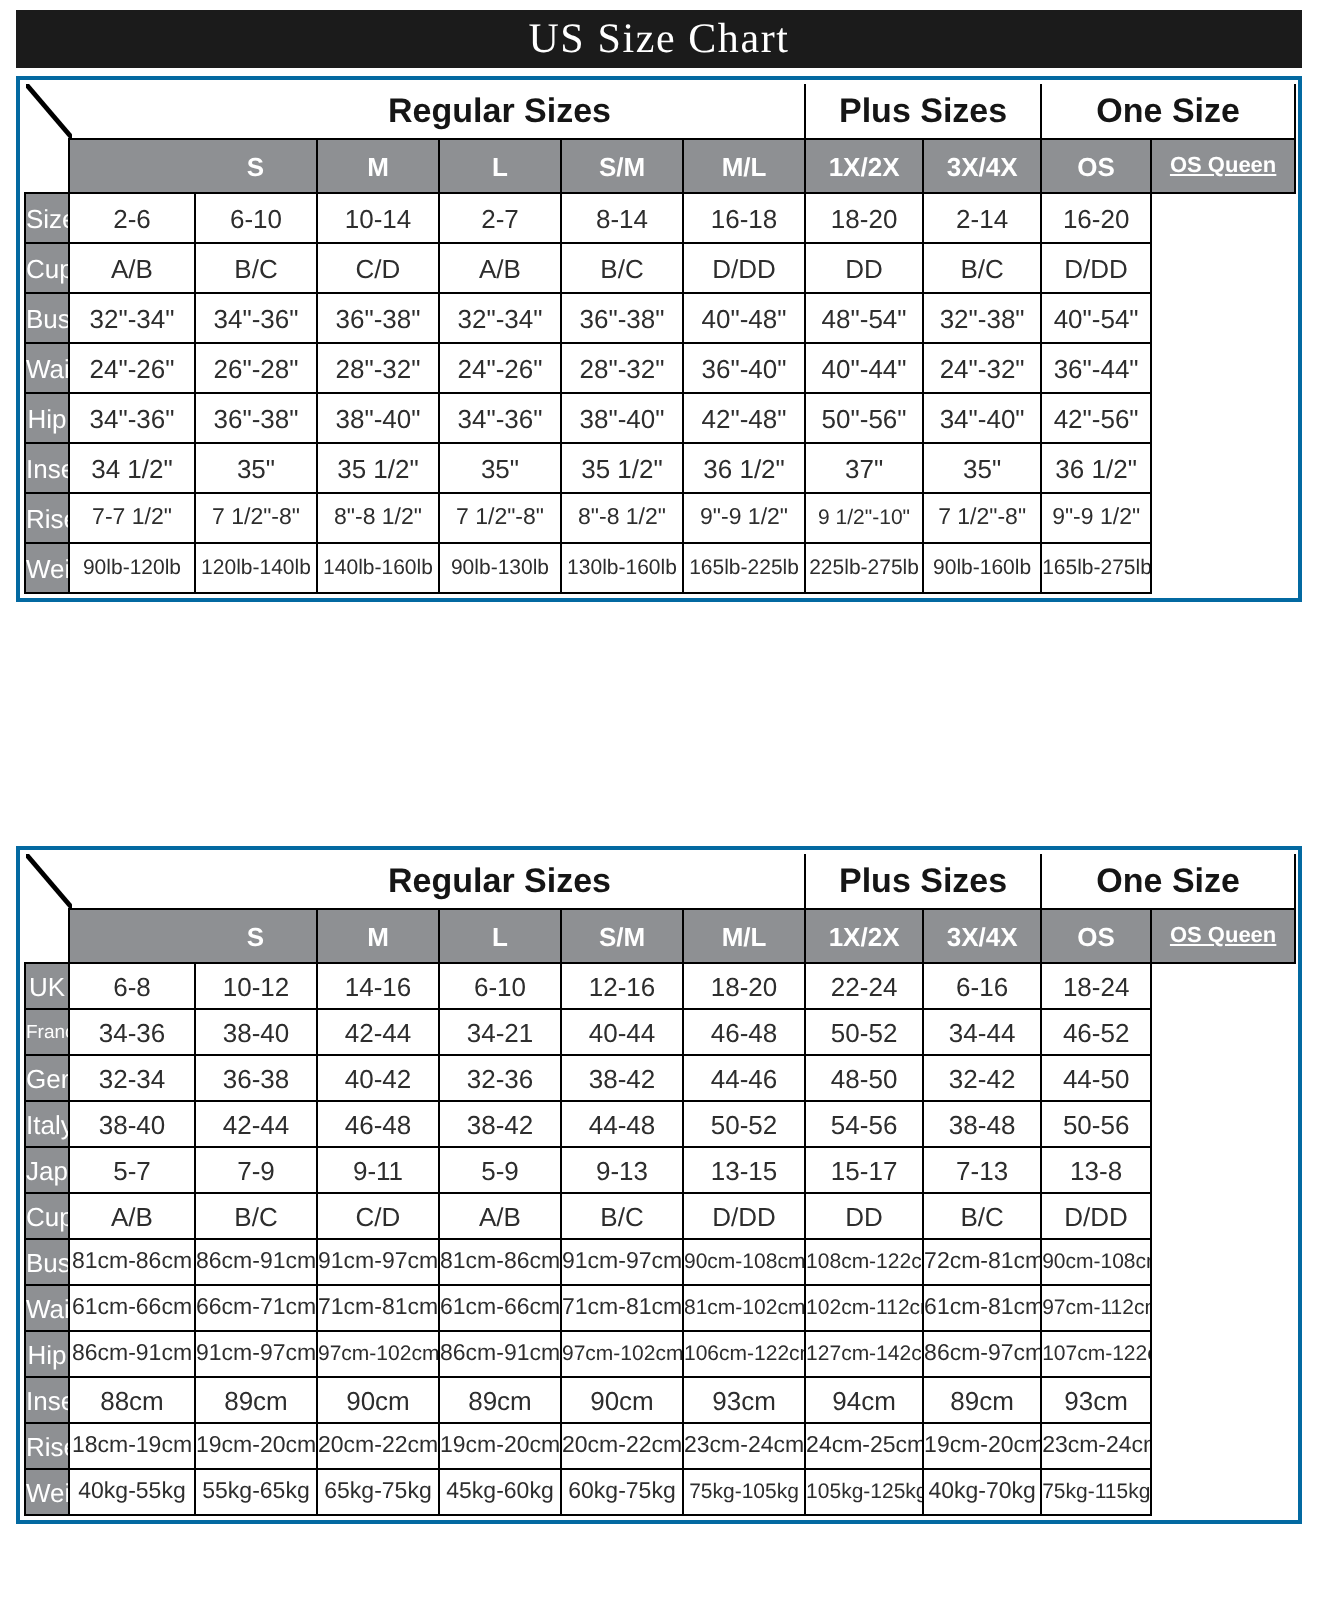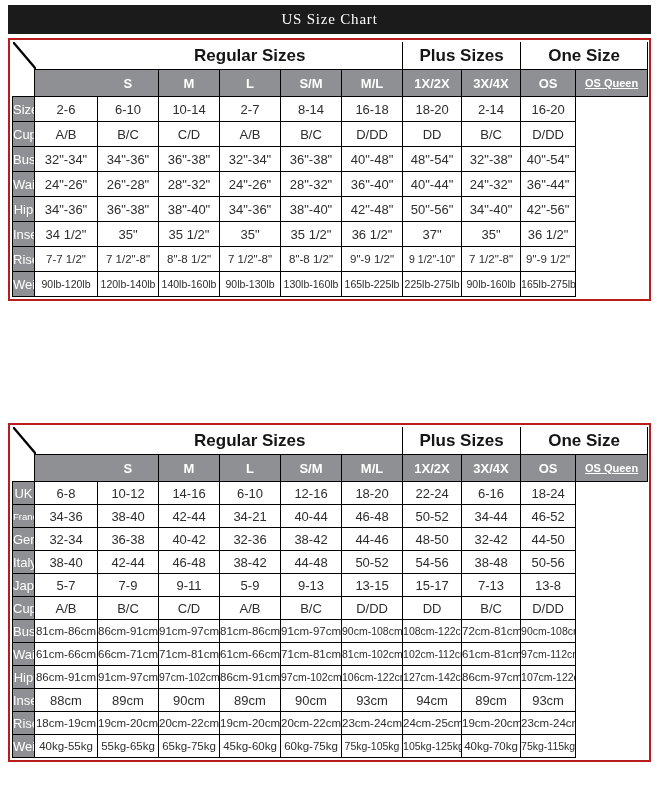--- a/index.html
+++ b/index.html
@@ -20,27 +20,27 @@
     width: 643px;
   }
   .chart.us { padding-top: 5px; }
   .chart.intl { margin-top: 122px; }
   .title-bar {
     height: 29px;
     background: var(--title-bar-bg, #1b1b1b);
     color: var(--title-text, #ffffff);
     text-align: center;
     font-family: "Liberation Serif", serif;
-    font-size: 15px;
+    font-size: 21px;
     line-height: 28px;
     letter-spacing: 0.8px;
     margin-bottom: 4px;
   }
   .table-frame {
-    border: 2px solid #b91c1c;
+    border: 2px solid #0369a1;
     padding: 2px;
   }
   table {
     border-collapse: collapse;
     table-layout: fixed;
     width: 635px;
   }
   th, td {
     border: 1px solid #000;
     text-align: center;

